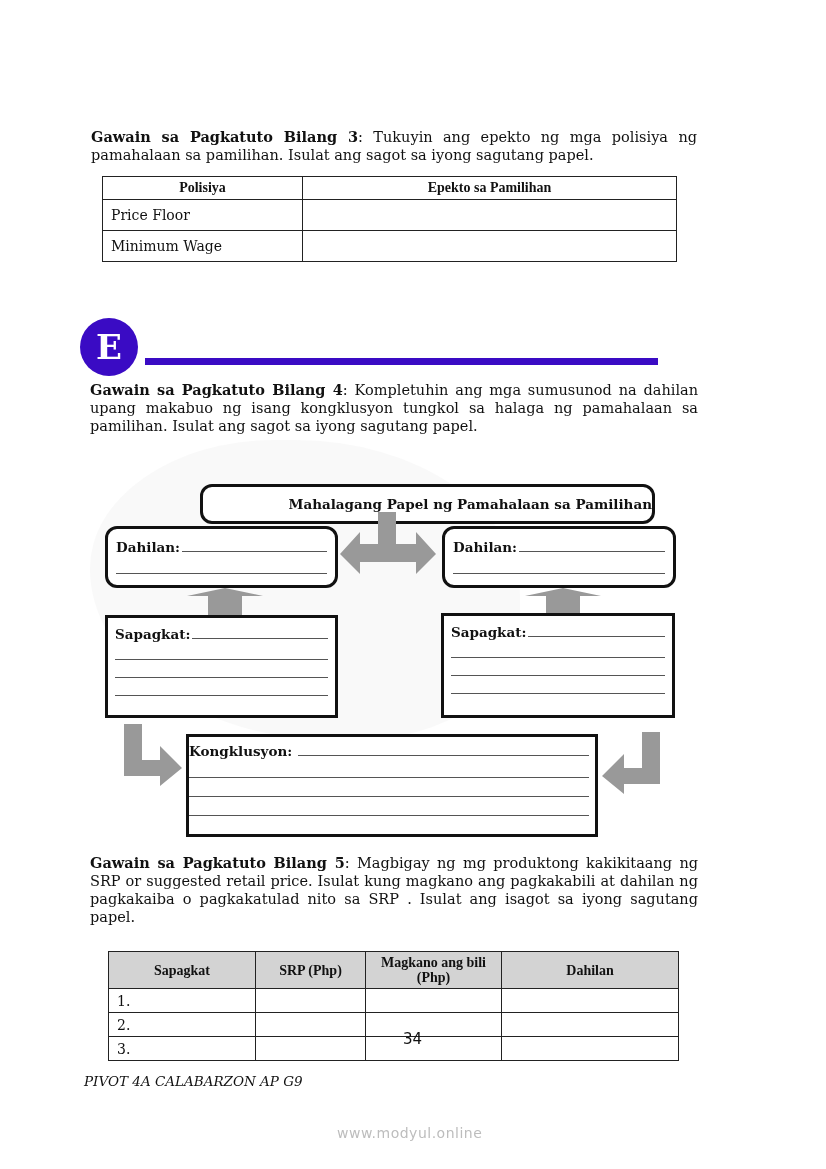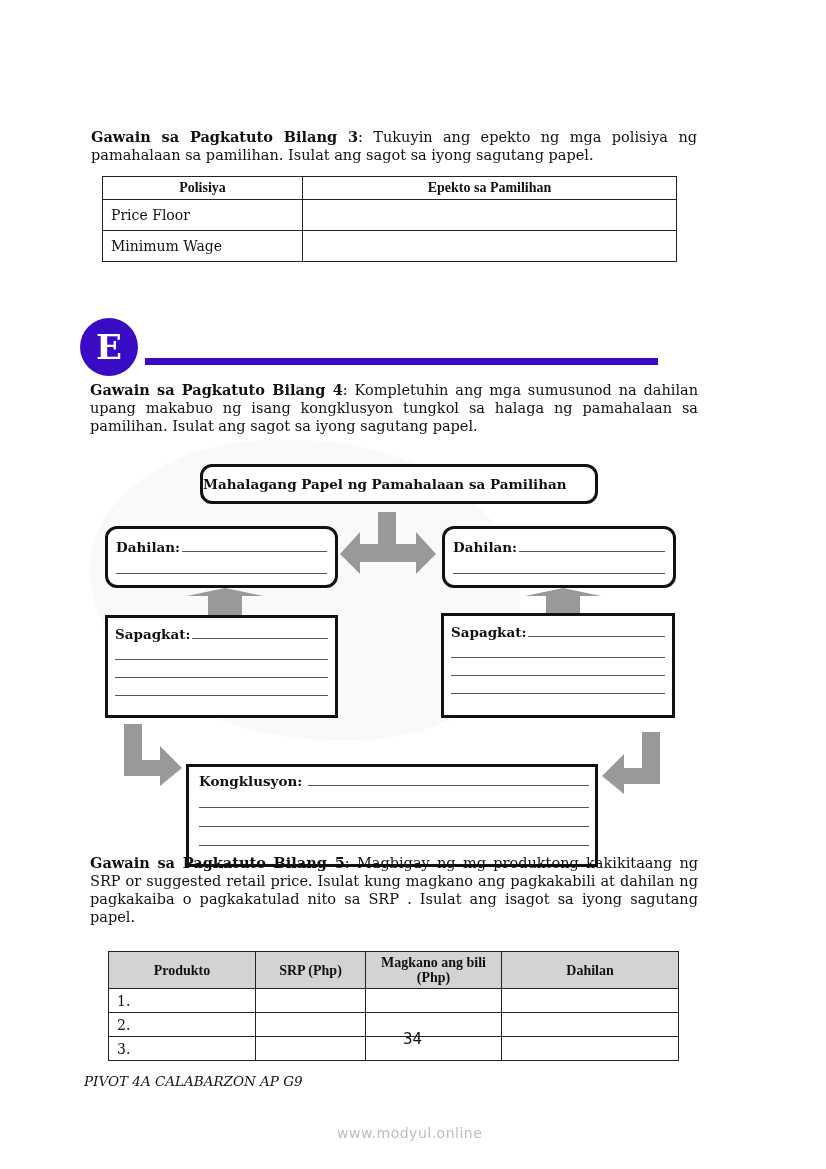--- a/index.html
+++ b/index.html
@@ -55,21 +55,21 @@
 </tbody>
   </table>
 
 <div class="abs badge" style="left:80px;top:318px;">E</div>
 <div class="abs bar" style="left:145px;top:358px;width:513px;"></div>
 
 <p class="abs para" style="left:90px;top:381px;width:608px;margin:0;">
   <b>Gawain sa Pagkatuto Bilang 4</b><span>: Kompletuhin ang mga sumusunod na dahilan upang makabuo ng isang kongklusyon tungkol sa halaga ng pamahalaan sa pamilihan. Isulat ang sagot sa iyong sagutang papel.</span>
 </p>
 
-<div class="abs box rbox" style="left:200px;top:464px;width:398px;height:40px;display:flex;align-items:center;justify-content:flex-start;">
+<div class="abs box rbox" style="left:200px;top:484px;width:455px;height:40px;display:flex;align-items:center;justify-content:flex-end;">
   <span class="lbl">Mahalagang Papel ng Pamahalaan sa Pamilihan</span>
 </div>
 
 <svg class="abs" style="left:338px;top:512px;" width="100" height="64" viewBox="0 0 100 64">
   <path d="M40 0 H58 V32 H78 V20 L98 42 L78 62 V50 H22 V62 L2 42 L22 20 V32 H40 Z" fill="#999"></path>
 </svg>
 
 <div class="abs box rbox" style="left:105px;top:526px;width:233px;height:62px;padding:10px 8px 0 8px;">
   <div class="row">
       <span class="lbl">Dahilan:</span>
@@ -113,38 +113,38 @@
   <div class="line" style="margin-top:17px;"></div>
 </div>
 
 <svg class="abs" style="left:124px;top:724px;" width="60" height="62" viewBox="0 0 60 62">
   <path d="M0 0 H18 V36 H36 V22 L58 44 L36 62 V52 H0 Z" fill="#999"></path>
 </svg>
 <svg class="abs" style="left:600px;top:732px;" width="60" height="62" viewBox="0 0 60 62">
   <path d="M60 0 H42 V36 H24 V22 L2 44 L24 62 V52 H60 Z" fill="#999"></path>
 </svg>
 
-<div class="abs box" style="left:186px;top:734px;width:412px;height:103px;padding:6px 6px 0 10px;margin-top:30px;">
+<div class="abs box" style="left:186px;top:734px;width:412px;height:103px;padding:6px 6px 0 0;">
   <div class="row">
       <span class="lbl">Kongklusyon:</span>
       <span class="line" style="margin-left:6px;"></span>
     </div>
   <div class="line" style="margin-top:18px;"></div>
   <div class="line" style="margin-top:18px;"></div>
   <div class="line" style="margin-top:18px;"></div>
 </div>
 
 <p class="abs para" style="left:90px;top:854px;width:608px;margin:0;">
   <b>Gawain sa Pagkatuto Bilang 5</b><span>: Magbigay ng mg produktong kakikitaang ng SRP or suggested retail price. Isulat kung magkano ang pagkakabili at dahilan ng pagkakaiba o pagkakatulad nito sa SRP . Isulat ang isagot sa iyong sagutang papel.</span>
 </p>
 
 <table class="grid t2" style="left:108px;top:951px;width:571px;">
   <tbody>
       <tr>
-    <th style="width:130px;">Produkto</th>
+    <th style="width:130px;">Sapagkat</th>
     <th style="width:93px;">SRP (Php)</th>
     <th style="width:119px;">Magkano ang bili (Php)</th>
     <th>Dahilan</th>
   </tr>
   <tr>
     <td>1.</td>
     <td></td>
     <td></td>
     <td></td>
   </tr>

